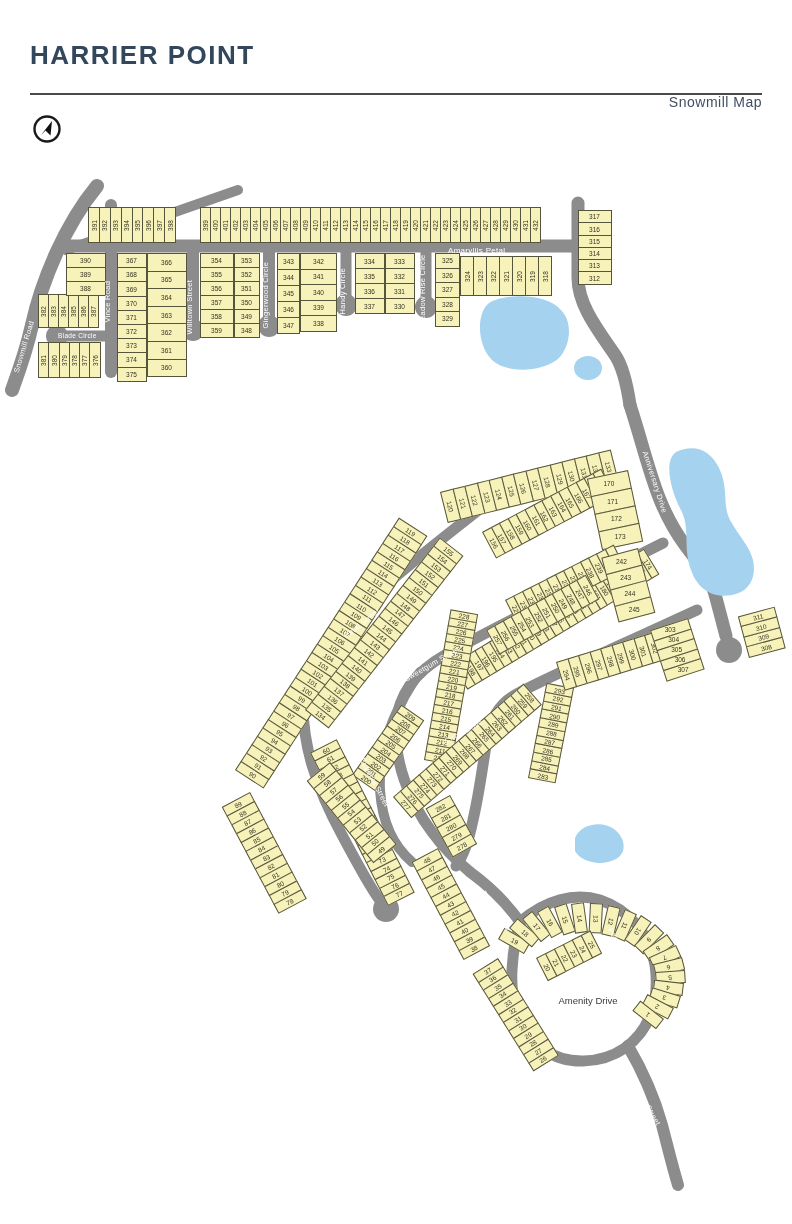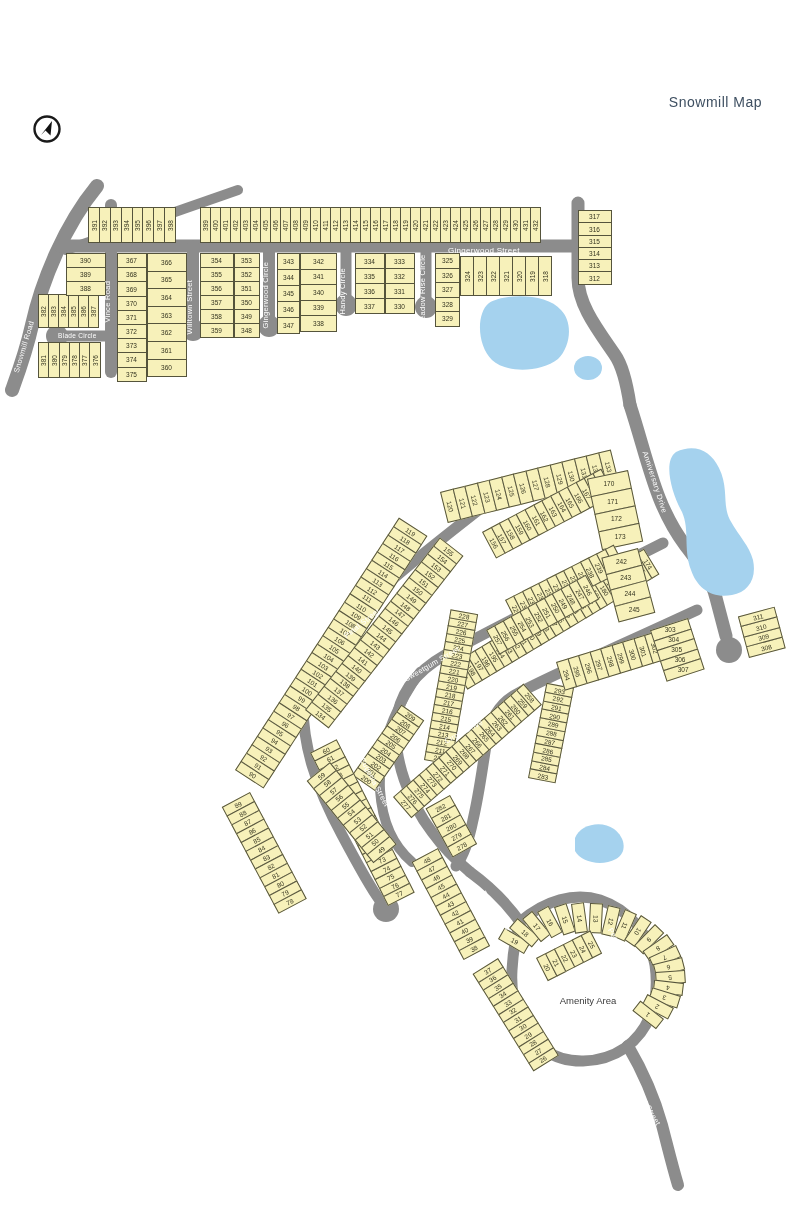--- a/index.html
+++ b/index.html
@@ -22,20 +22,23 @@
   .lot-cell{position:absolute;box-sizing:border-box;border:1px solid var(--outline,#55543c);
     background:var(--lot,#f7f1ba);display:flex;align-items:center;justify-content:center;z-index:19;}
   .lot-cell span{font-size:6.5px;color:#33331f;white-space:nowrap;}
   #amenity{position:absolute;width:70px;text-align:center;font-size:9.5px;color:#3a3a3a;z-index:25;}
   #north{position:absolute;left:32px;top:114px;z-index:40;}
 </style>
 </head>
 <body>
 <div id="page">
 
+<div id="header">
+  <div id="title" style="color: rgb(50, 70, 92);">HARRIER POINT</div>
+</div>
 <div id="subtitle">Snowmill Map</div>
 
 <div id="map">
   <svg id="roads-svg" width="792" height="1224" viewBox="0 0 792 1224">
     <g stroke="#8c8c8c" fill="none" stroke-linecap="round">
       <path d="M 97,186 C 65,225 42,280 32,325 C 26,352 20,368 12,390" stroke-width="14"></path>
       <path d="M 238,190 L 66,250" stroke-width="10"></path>
       <path d="M 60,246 L 578,246" stroke-width="13"></path>
       <path d="M 111,205 L 111,372" stroke-width="12"></path>
       <path d="M 193,246 L 193,322" stroke-width="12"></path>
@@ -76,21 +79,21 @@
   </svg>
 
   <div id="labels">
         <div class="street-label" style="left: 16px; top: 368px; transform: rotate(-73deg);">Snowmill Road</div>
         <div class="street-label" style="left: 58px; top: 332px; font-size: 6.5px;">Blade Circle</div>
         <div class="street-label" style="left: 107px; top: 318px; transform: rotate(-90deg);">Vince Road</div>
         <div class="street-label" style="left: 189px; top: 330px; transform: rotate(-90deg);">Willtown Street</div>
         <div class="street-label" style="left: 265px; top: 324px; transform: rotate(-90deg);">Gingerwood Circle</div>
         <div class="street-label" style="left: 342px; top: 310px; transform: rotate(-90deg);">Handy Circle</div>
         <div class="street-label" style="left: 422px; top: 322px; transform: rotate(-90deg);">Meadow Rise Circle</div>
-        <div class="street-label" style="left: 448px; top: 246px; font-size: 8px;">Gingerwood Street</div>
+        <div class="street-label" style="left: 448px; top: 246px; font-size: 8px;">Amaryllis Petal</div>
         <div class="street-label" style="left: 645px; top: 447px; transform: rotate(72deg);">Anniversary Drive</div>
         <div class="street-label" style="left: 345px; top: 632px; transform: rotate(-38deg);">Petal Street</div>
         <div class="street-label" style="left: 312px; top: 830px; transform: rotate(55deg);">Petal Street</div>
         <div class="street-label" style="left: 405px; top: 675px; transform: rotate(-30deg);">Sweetgum Street</div>
         <div class="street-label" style="left: 362px; top: 754px; transform: rotate(62deg);">Eugenia Street</div>
         <div class="street-label" style="left: 445px; top: 737px; transform: rotate(-28deg);">Circle Drive</div>
         <div class="street-label" style="left: 483px; top: 887px; transform: rotate(56deg);">Pecan Circle</div>
         <div class="street-label" style="left: 610px; top: 924px; transform: rotate(62deg);">Pecan Circle</div>
         <div class="street-label" style="left: 625px; top: 1062px; transform: rotate(60deg);">Hawks Rest Street</div>
       </div>
@@ -1463,16 +1466,16 @@
         <div class="lot-cell" style="left: 680.574px; top: 996.184px; width: 13px; height: 30px; transform-origin: 0px 0px; transform: rotate(107.111deg);">
           <span style="transform: rotate(90deg);">3</span>
         </div>
         <div class="lot-cell" style="left: 673.656px; top: 1008.31px; width: 13px; height: 30px; transform-origin: 0px 0px; transform: rotate(117.556deg);">
           <span style="transform: rotate(90deg);">2</span>
         </div>
         <div class="lot-cell" style="left: 663.801px; top: 1019.33px; width: 13px; height: 30px; transform-origin: 0px 0px; transform: rotate(128deg);">
           <span style="transform: rotate(90deg);">1</span>
         </div>
       </div>
-  <div id="amenity" style="left:553px;top:995px;">Amenity Area</div>
+  <div id="amenity" style="left:553px;top:995px;">Amenity Drive</div>
 </div>
 
 </div>
 
 </body></html>

